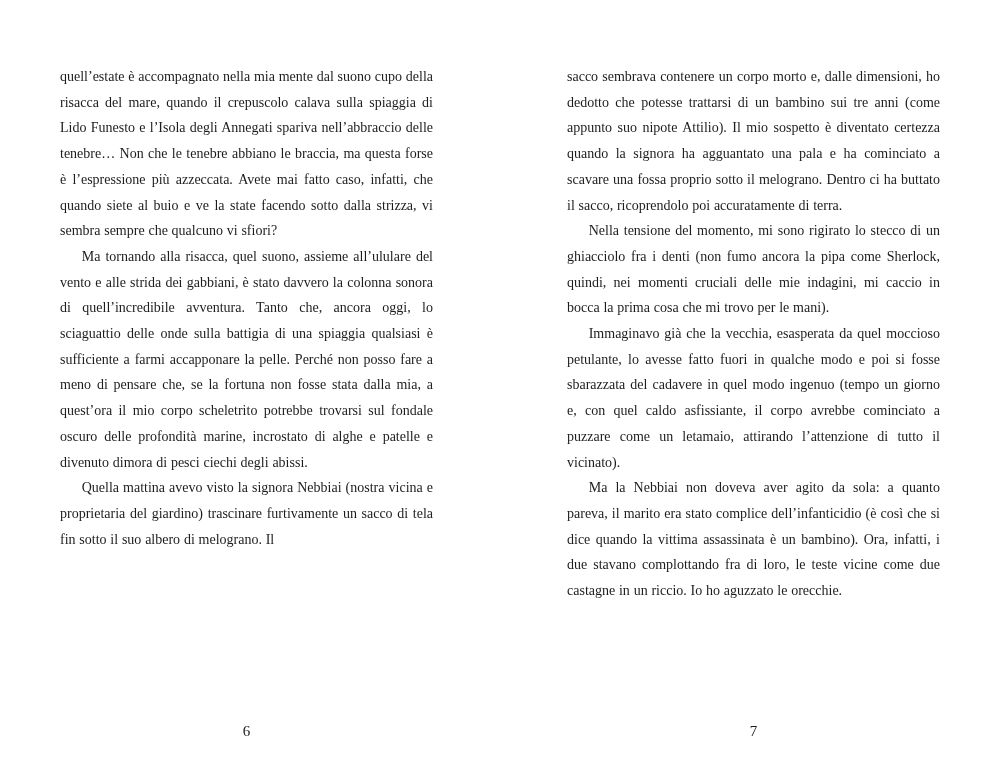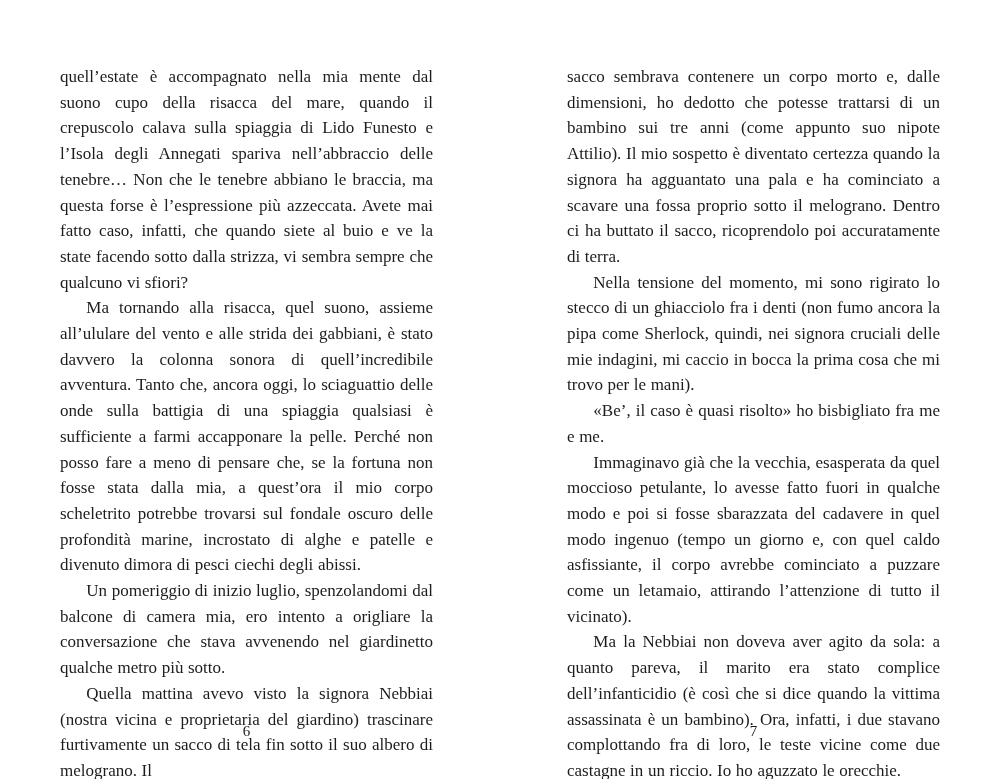--- a/index.html
+++ b/index.html
@@ -19,21 +19,21 @@
     .page-text {
       position: absolute;
       top: 64px;
       width: 373px;
       text-rendering: optimizeLegibility;
     }
     .page-text.left  { left: 60px; }
     .page-text.right { left: 567px; }
     .para {
       margin: 0;
-      font-size: 17px;
+      font-size: 14px;
       line-height: 25.7px;
       text-align: justify;
       text-indent: 0;
       hyphens: auto;
       -webkit-hyphens: auto;
       word-spacing: 0.02em;
     }
     .para.indent { text-indent: 1.55em; }
     .page-number {
       position: absolute;
@@ -47,28 +47,26 @@
     .page-number.right { left: 567px; }
   </style>
 </head>
 <body>
 
 <div class="spread">
 
   <div class="page-text left">
       <p class="para" lang="it">quell’estate è accompagnato nella mia mente dal suono cupo della risacca del mare, quando il crepuscolo calava sulla spiaggia di Lido Funesto e l’Isola degli Annegati spariva nell’abbraccio delle tenebre… Non che le tenebre abbiano le braccia, ma questa forse è l’espressione più azzeccata. Avete mai fatto caso, infatti, che quando siete al buio e ve la state facendo sotto dalla strizza, vi sembra sempre che qualcuno vi sfiori?</p>
       <p class="para indent" lang="it">Ma tornando alla risacca, quel suono, assieme all’ululare del vento e alle strida dei gabbiani, è stato davvero la colonna sonora di quell’incredibile avventura. Tanto che, ancora oggi, lo sciaguattio delle onde sulla battigia di una spiaggia qualsiasi è sufficiente a farmi accapponare la pelle. Perché non posso fare a meno di pensare che, se la fortuna non fosse stata dalla mia, a quest’ora il mio corpo scheletrito potrebbe trovarsi sul fondale oscuro delle profondità marine, incrostato di alghe e patelle e divenuto dimora di pesci ciechi degli abissi.</p>
-      <p class="para indent" lang="it">Un pomeriggio di inizio luglio, spenzolandomi dal balcone di camera mia, ero intento a origliare la conversazione che stava avvenendo nel giardinetto qualche metro più sotto.</p>
       <p class="para indent" lang="it">Quella mattina avevo visto la signora Nebbiai (nostra vicina e proprietaria del giardino) trascinare furtivamente un sacco di tela fin sotto il suo albero di melograno. Il</p>
     </div>
 
   <div class="page-text right">
       <p class="para" lang="it">sacco sembrava contenere un corpo morto e, dalle dimensioni, ho dedotto che potesse trattarsi di un bambino sui tre anni (come appunto suo nipote Attilio). Il mio sospetto è diventato certezza quando la signora ha agguantato una pala e ha cominciato a scavare una fossa proprio sotto il melograno. Dentro ci ha buttato il sacco, ricoprendolo poi accuratamente di terra.</p>
-      <p class="para indent" lang="it">Nella tensione del momento, mi sono rigirato lo stecco di un ghiacciolo fra i denti (non fumo ancora la pipa come Sherlock, quindi, nei signora cruciali delle mie indagini, mi caccio in bocca la prima cosa che mi trovo per le mani).</p>
-      <p class="para indent" lang="it">«Be’, il caso è quasi risolto» ho bisbigliato fra me e me.</p>
+      <p class="para indent" lang="it">Nella tensione del momento, mi sono rigirato lo stecco di un ghiacciolo fra i denti (non fumo ancora la pipa come Sherlock, quindi, nei momenti cruciali delle mie indagini, mi caccio in bocca la prima cosa che mi trovo per le mani).</p>
       <p class="para indent" lang="it">Immaginavo già che la vecchia, esasperata da quel moccioso petulante, lo avesse fatto fuori in qualche modo e poi si fosse sbarazzata del cadavere in quel modo ingenuo (tempo un giorno e, con quel caldo asfissiante, il corpo avrebbe cominciato a puzzare come un letamaio, attirando l’attenzione di tutto il vicinato).</p>
       <p class="para indent" lang="it">Ma la Nebbiai non doveva aver agito da sola: a quanto pareva, il marito era stato complice dell’infanticidio (è così che si dice quando la vittima assassinata è un bambino). Ora, infatti, i due stavano complottando fra di loro, le teste vicine come due castagne in un riccio. Io ho aguzzato le orecchie.</p>
     </div>
 
   <div class="page-number left">6</div>
 
   <div class="page-number right">7</div>
 
 </div>
 

